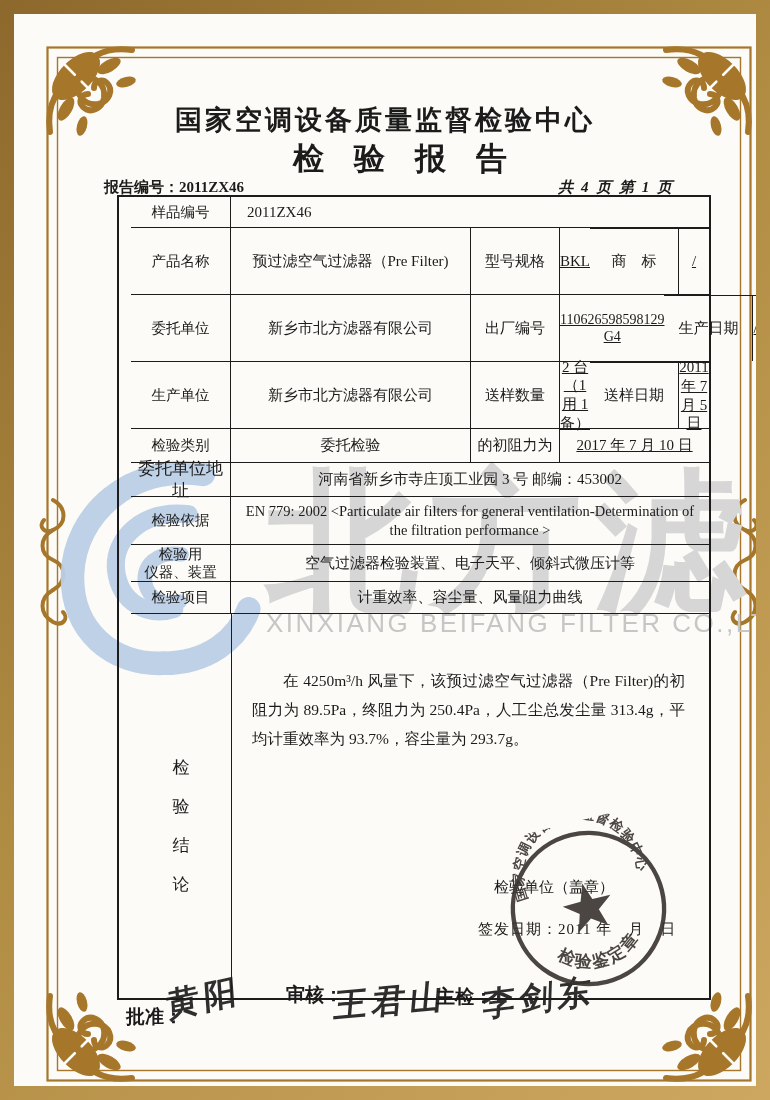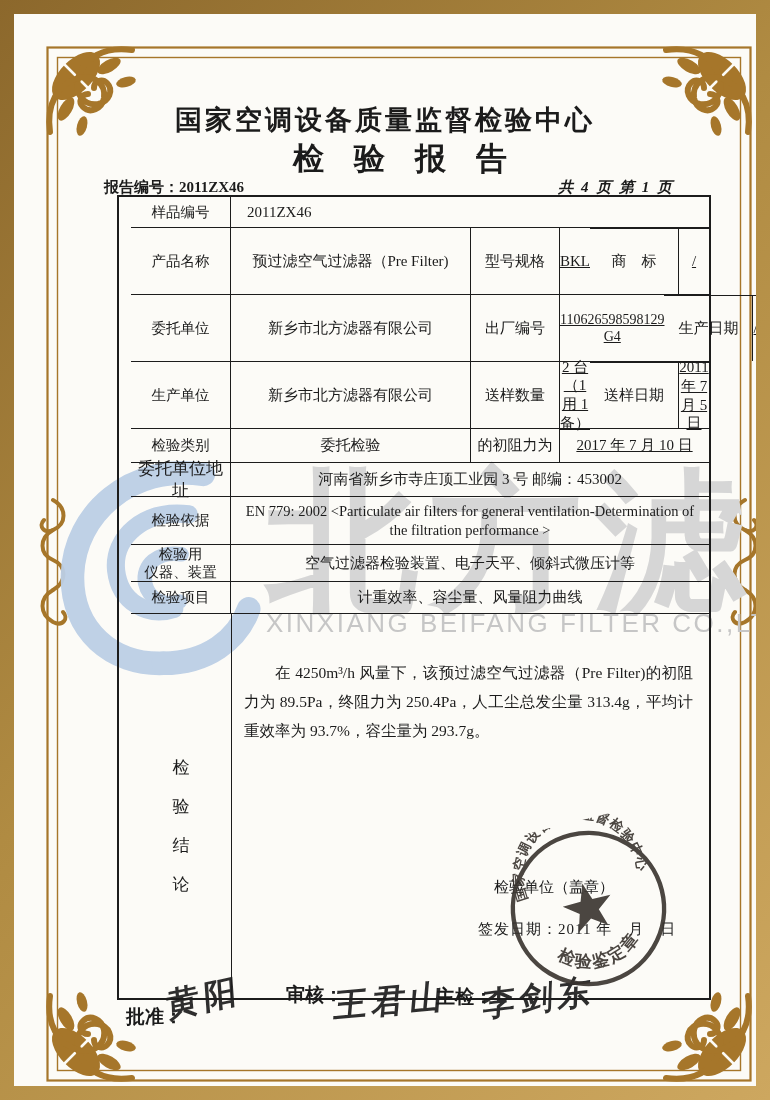--- a/index.html
+++ b/index.html
@@ -37,21 +37,21 @@
   .subcol{flex:1 1 auto;display:flex;flex-direction:row;}
   .subrow{flex:1 1 0;display:flex;}
   .subrow + .subrow{border-top:1.6px solid #1c1c1c;}
   .h30{height:30px}.h66{height:66px}.h33{height:33px}.h47{height:47px}.h36{height:36px}.h31{height:31px}
   .h384{height:384px}
   .basis-cell{padding:0 10px;font-size:14.5px;}
   
   .c-concl-label{flex:0 0 100px;border-right:1.6px solid #1c1c1c;display:flex;flex-direction:column;
         align-items:center;justify-content:flex-start;padding-top:142px;gap:16px;font-size:17px;}
   .c-concl{flex:1 1 auto;position:relative;display:block;text-align:left;}
-  .c-concl p{margin:0;padding:0 16px 0 12px;font-size:15.5px;line-height:29px;
+  .c-concl p{margin:8px;padding:0 16px 0 12px;font-size:15.5px;line-height:29px;
              text-indent:2em;text-align:justify;}
   .c-concl p.first{padding-top:44px;}
   .unit-line{position:absolute;left:262px;top:264px;font-size:15px;white-space:nowrap;}
   .date-line{position:absolute;left:246px;top:306px;font-size:15px;letter-spacing:1px;white-space:nowrap;}
   .stamp{position:absolute;left:269px;top:207px;width:175px;height:175px;
          transform:rotate(-14deg);opacity:.9;z-index:3;}
   
   .sig-label{position:absolute;font-size:19px;font-weight:700;}
   .sig{position:absolute;font-size:33px;font-weight:700;color:#1d1d1d;letter-spacing:5px;
        transform:rotate(-10deg) skewX(-8deg);white-space:nowrap;opacity:.92;}

